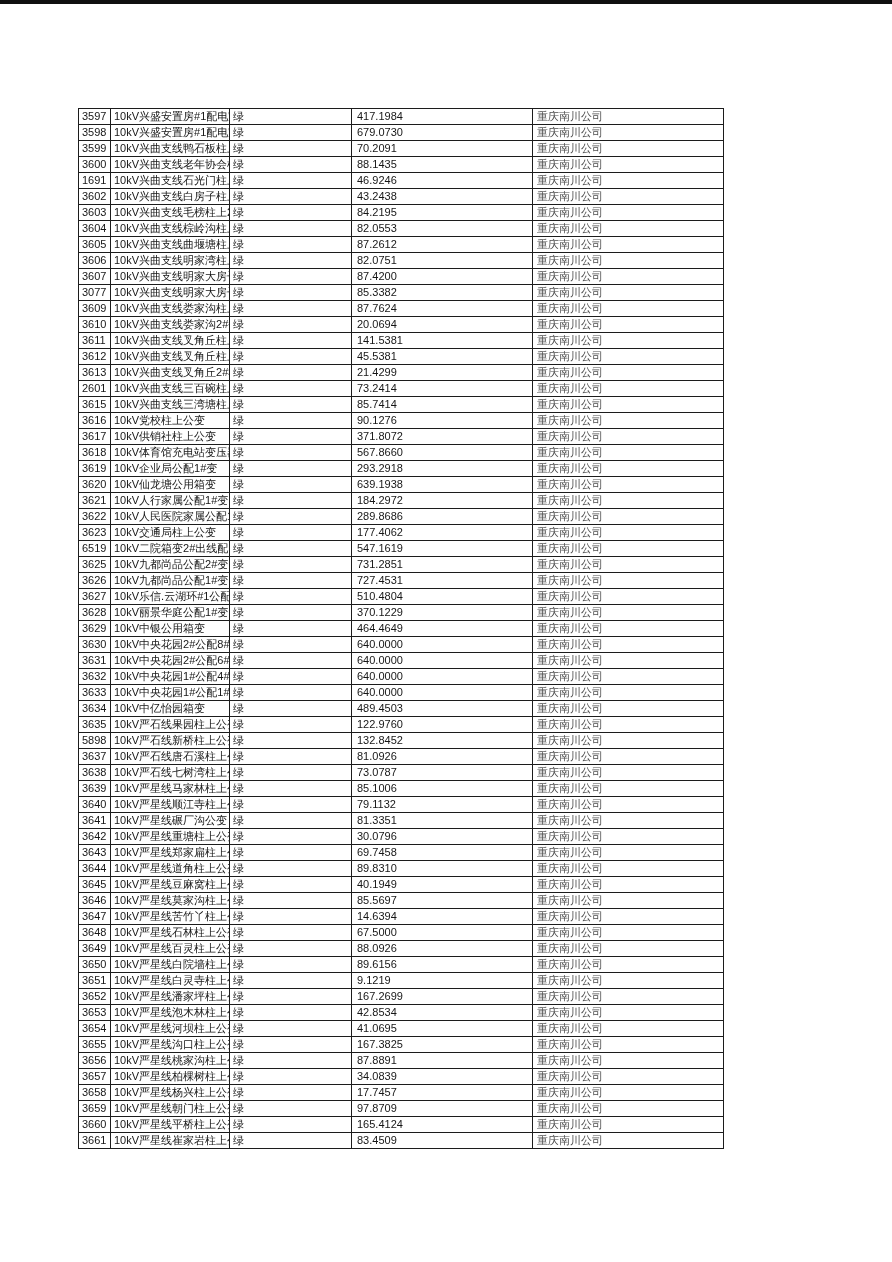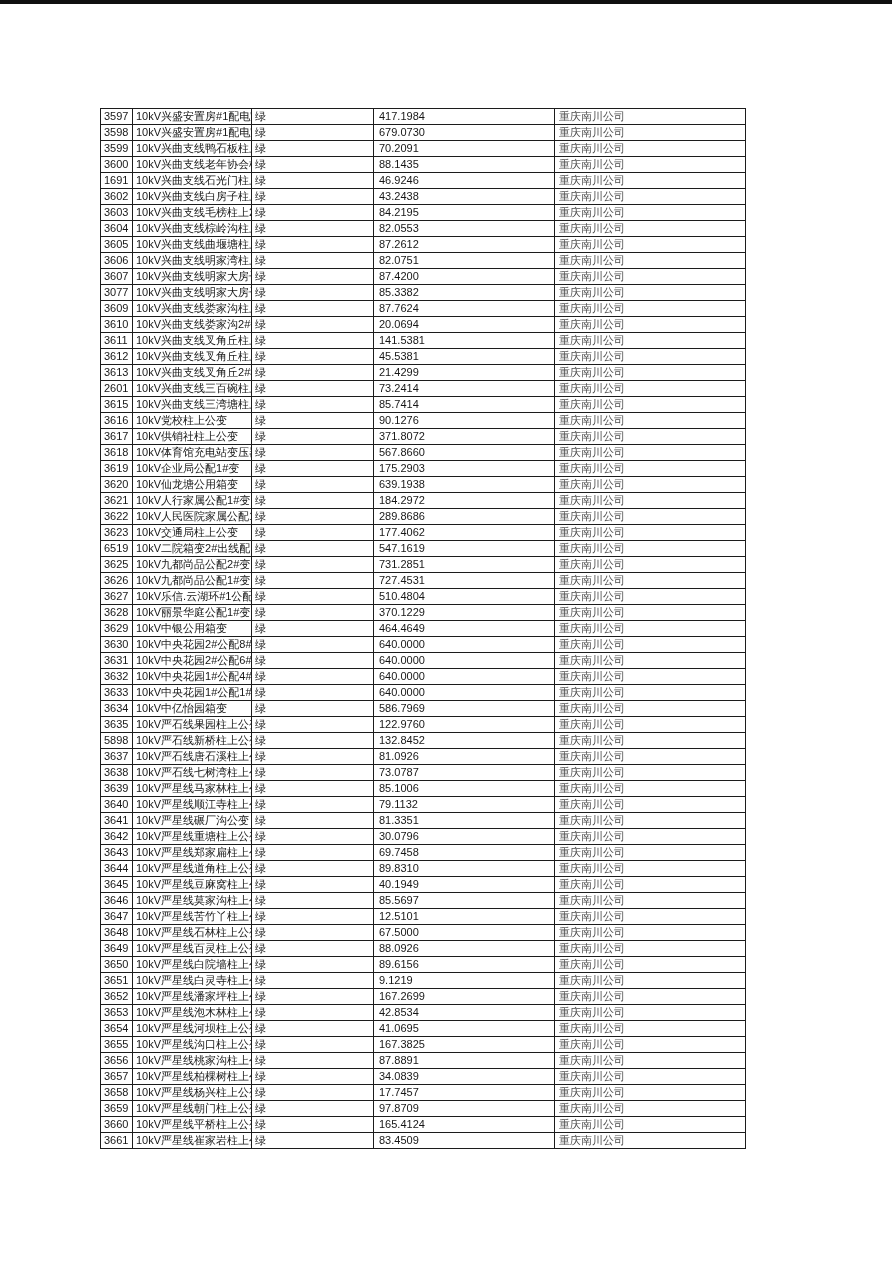--- a/index.html
+++ b/index.html
@@ -4,21 +4,21 @@
 <style>
   html,body { margin:0; padding:0; background:#ffffff; }
   body {
     width:892px; height:1262px; position:relative; overflow:hidden;
     font-family:"Liberation Sans", sans-serif;
   }
   .top-rule {
     position:absolute; top:0; left:0; width:892px; height:4px; background:#101010;
   }
   .data-table {
-    position:absolute; left:100px; top:108px; width:645px;
+    position:absolute; left:78px; top:108px; width:645px;
     border-top:1px solid #1c1c1c; border-left:1px solid #1c1c1c;
     background:#ffffff;
   }
   .t-row { display:grid; grid-template-columns:32px 119px 122px 181px 191px; }
   .cell {
     box-sizing:border-box; height:16px;
     border-right:1px solid #1c1c1c; border-bottom:1px solid #1c1c1c;
     font-size:11px; line-height:15px; color:#161616;
     overflow:hidden; white-space:nowrap; padding:0 1px 0 3px;
   }
@@ -186,21 +186,21 @@
         <div class="cell c-id">3618</div>
         <div class="cell c-name">10kV体育馆充电站变压器</div>
         <div class="cell c-status">绿</div>
         <div class="cell c-value">567.8660</div>
         <div class="cell c-company">重庆南川公司</div>
       </div>
       <div class="t-row">
         <div class="cell c-id">3619</div>
         <div class="cell c-name">10kV企业局公配1#变</div>
         <div class="cell c-status">绿</div>
-        <div class="cell c-value">175.2903</div>
+        <div class="cell c-value">293.2918</div>
         <div class="cell c-company">重庆南川公司</div>
       </div>
       <div class="t-row">
         <div class="cell c-id">3620</div>
         <div class="cell c-name">10kV仙龙塘公用箱变</div>
         <div class="cell c-status">绿</div>
         <div class="cell c-value">639.1938</div>
         <div class="cell c-company">重庆南川公司</div>
       </div>
       <div class="t-row">
@@ -291,21 +291,21 @@
         <div class="cell c-id">3633</div>
         <div class="cell c-name">10kV中央花园1#公配1#变</div>
         <div class="cell c-status">绿</div>
         <div class="cell c-value">640.0000</div>
         <div class="cell c-company">重庆南川公司</div>
       </div>
       <div class="t-row">
         <div class="cell c-id">3634</div>
         <div class="cell c-name">10kV中亿怡园箱变</div>
         <div class="cell c-status">绿</div>
-        <div class="cell c-value">586.7969</div>
+        <div class="cell c-value">489.4503</div>
         <div class="cell c-company">重庆南川公司</div>
       </div>
       <div class="t-row">
         <div class="cell c-id">3635</div>
         <div class="cell c-name">10kV严石线果园柱上公变</div>
         <div class="cell c-status">绿</div>
         <div class="cell c-value">122.9760</div>
         <div class="cell c-company">重庆南川公司</div>
       </div>
       <div class="t-row">
@@ -382,21 +382,21 @@
         <div class="cell c-id">3646</div>
         <div class="cell c-name">10kV严星线莫家沟柱上公</div>
         <div class="cell c-status">绿</div>
         <div class="cell c-value">85.5697</div>
         <div class="cell c-company">重庆南川公司</div>
       </div>
       <div class="t-row">
         <div class="cell c-id">3647</div>
         <div class="cell c-name">10kV严星线苦竹丫柱上公</div>
         <div class="cell c-status">绿</div>
-        <div class="cell c-value">12.5101</div>
+        <div class="cell c-value">14.6394</div>
         <div class="cell c-company">重庆南川公司</div>
       </div>
       <div class="t-row">
         <div class="cell c-id">3648</div>
         <div class="cell c-name">10kV严星线石林柱上公变</div>
         <div class="cell c-status">绿</div>
         <div class="cell c-value">67.5000</div>
         <div class="cell c-company">重庆南川公司</div>
       </div>
       <div class="t-row">

